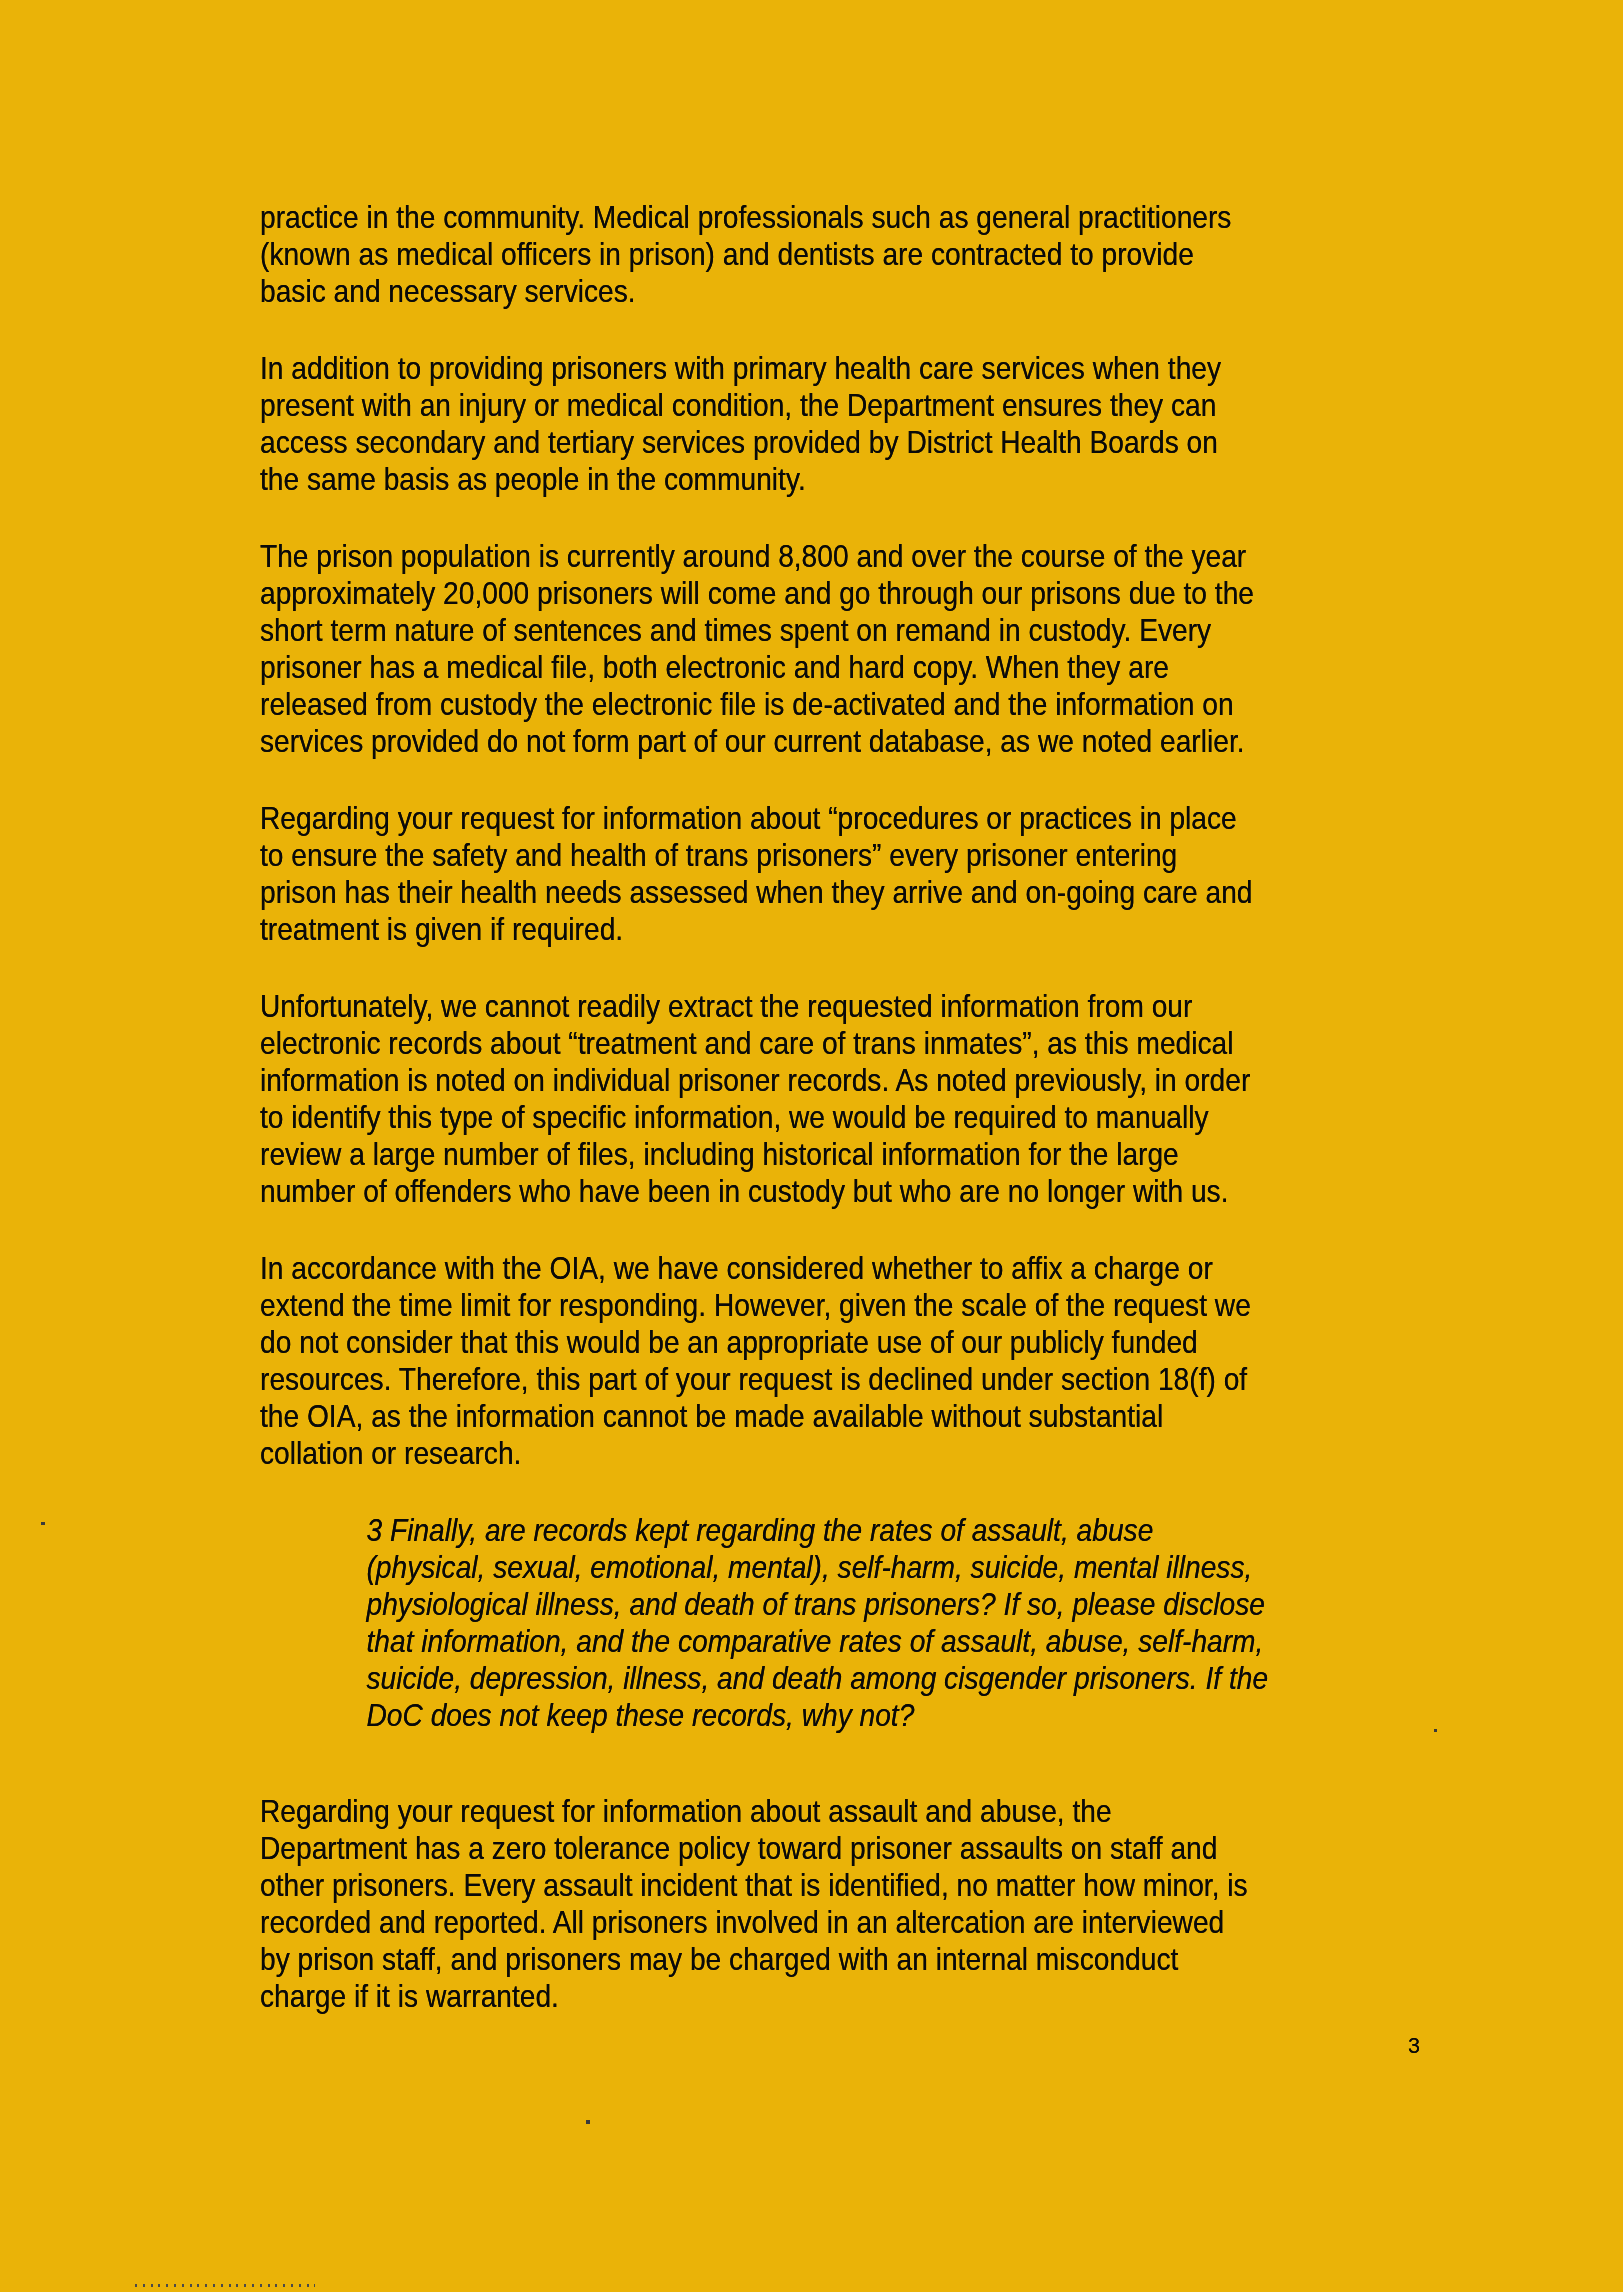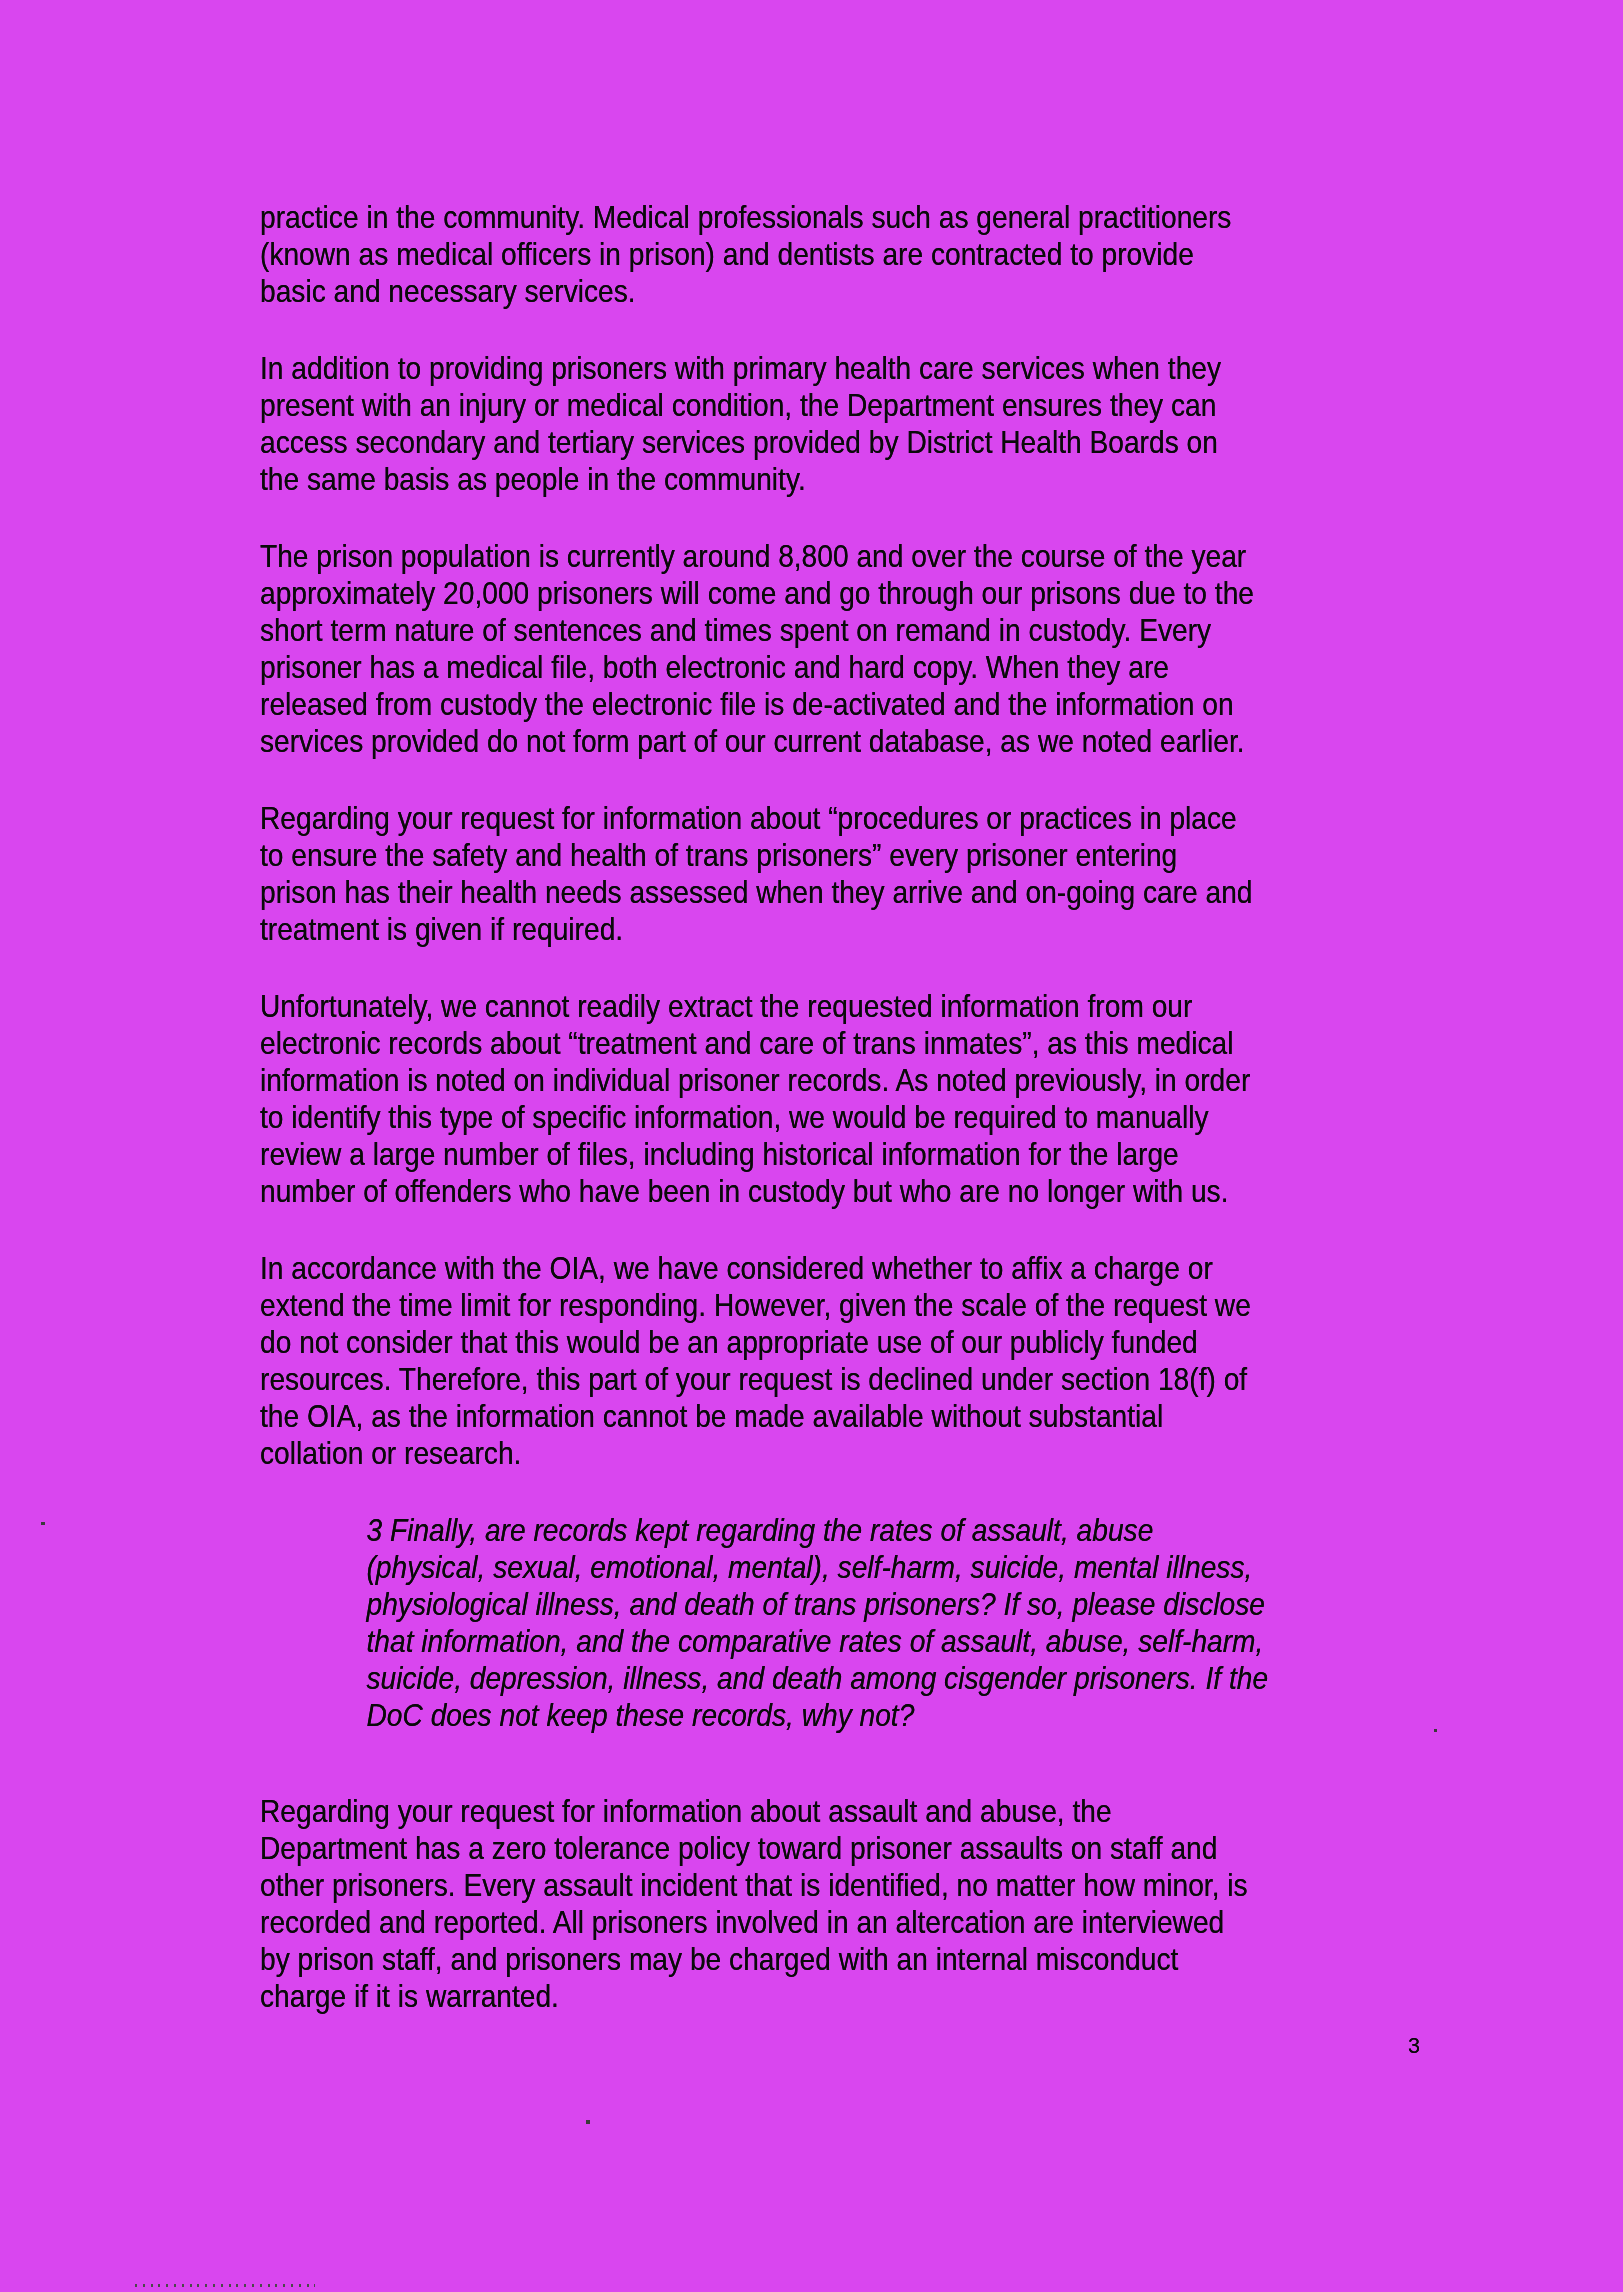--- a/index.html
+++ b/index.html
@@ -4,21 +4,21 @@
 <style>
   html, body {
     margin: 0;
     padding: 0;
     background: #ffffff;
   }
   .page {
     position: relative;
     width: 1623px;
     height: 2293px;
-    background: #d946ef;
+    background: #eab308;
     overflow: hidden;
     font-family: "Liberation Sans", sans-serif;
     color: #0a0a0a;
   }
   .text-block {
     position: absolute;
     left: 260px;
     top: 199px;
     width: 1470px;
     transform: scaleX(0.88);

